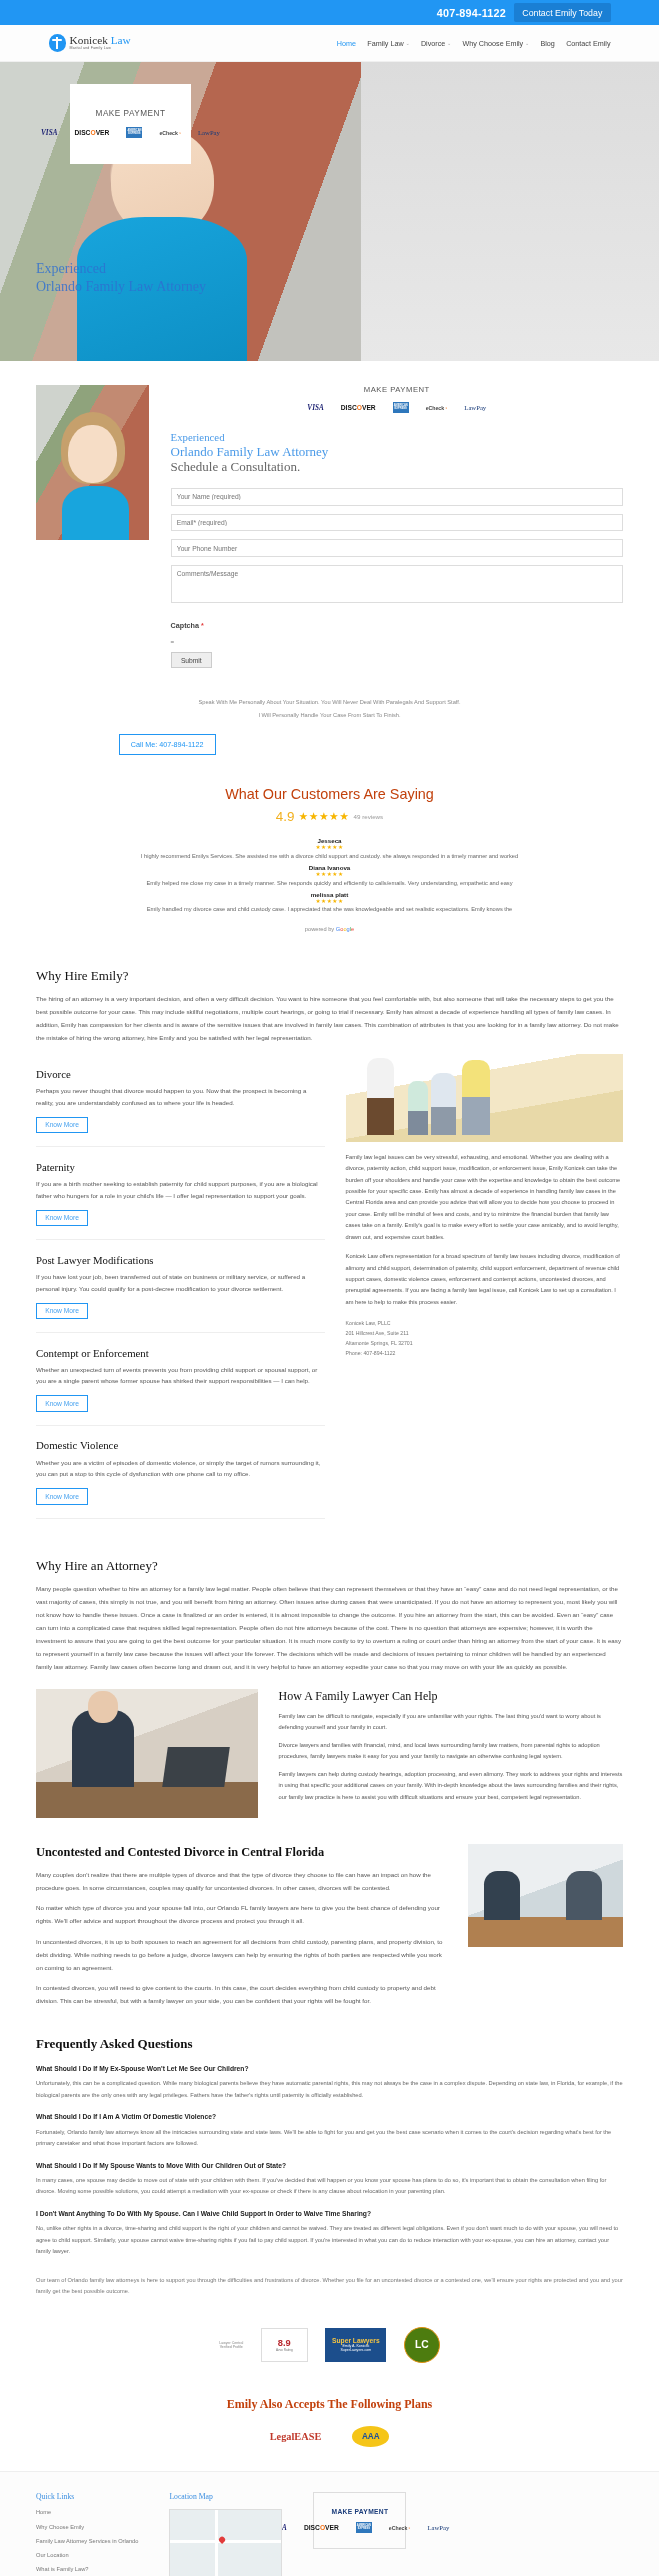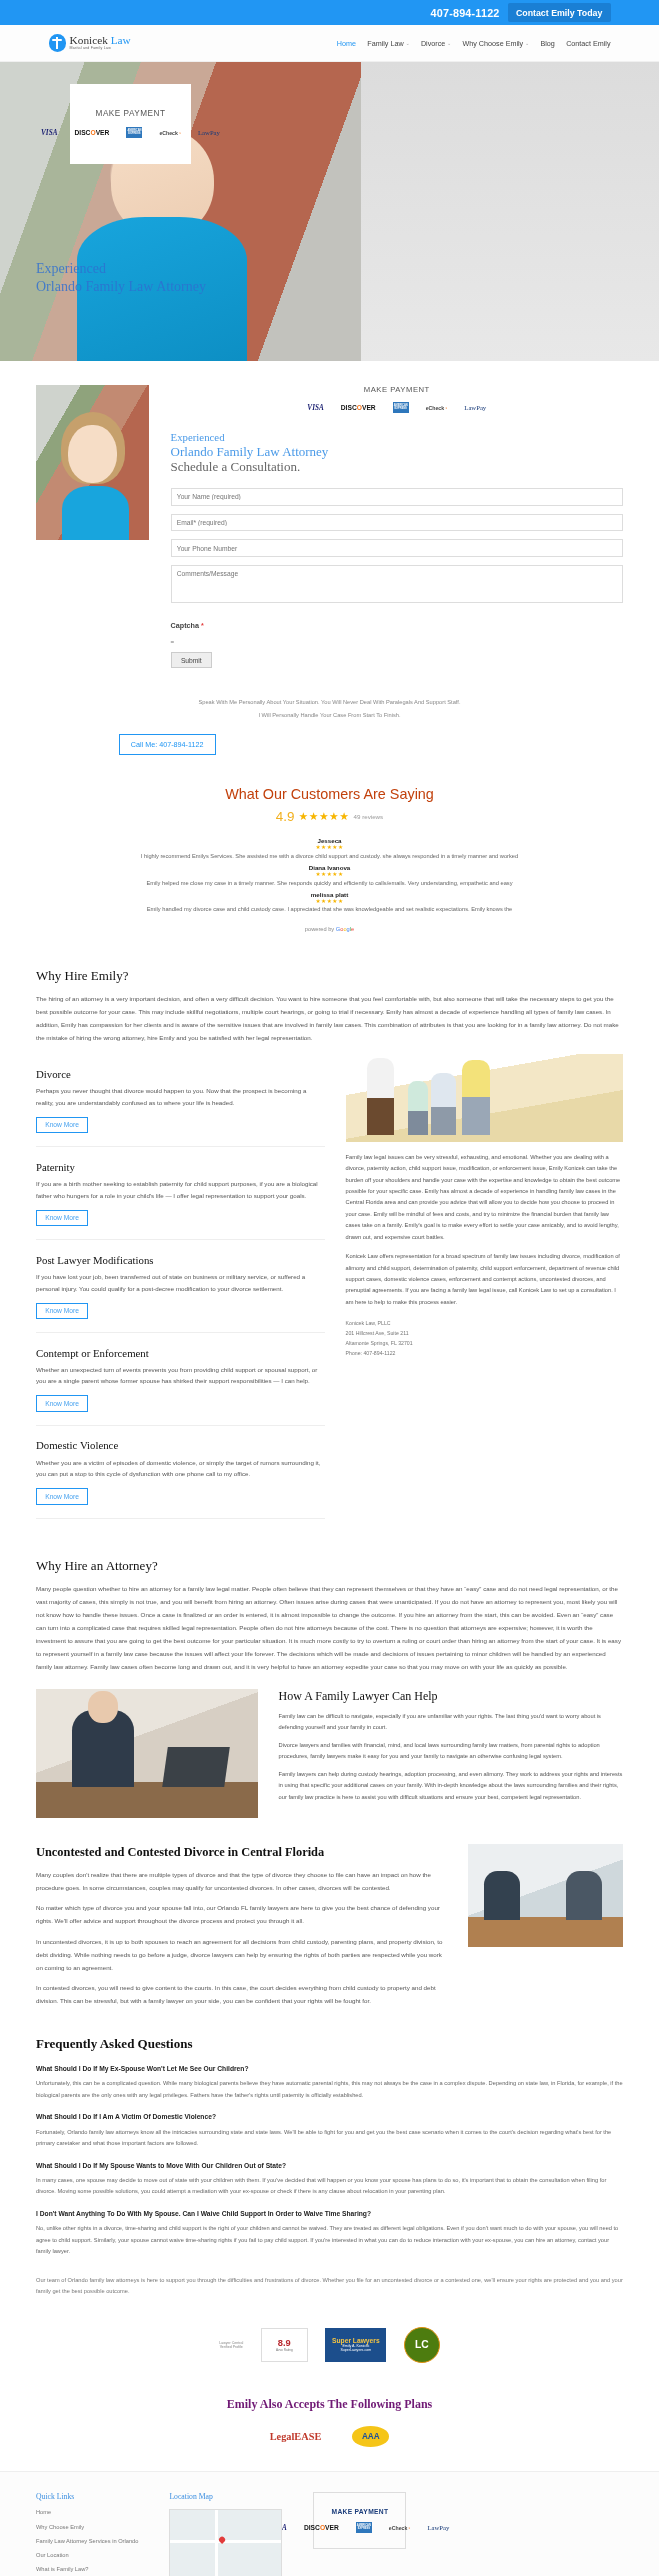--- a/index.html
+++ b/index.html
@@ -7,21 +7,21 @@
     width:659px; background:#ffffff;
     font-family:"Liberation Sans", sans-serif;
     color:#555; -webkit-font-smoothing:antialiased;
   }
   .wrap { width:562px; margin:0 auto; }
 
   
   .topbar { background:#2196f3; height:25px; display:flex; align-items:center; justify-content:flex-end; }
   .topbar-inner { width:562px; margin:0 auto; display:flex; align-items:center; justify-content:flex-end; gap:8.2px; }
   .top-phone { color:#fff; font-size:10.8px; font-weight:bold; letter-spacing:0.2px; }
-  .top-cta { background:#1a7fd4; color:#fff; font-size:8.8px; font-weight:bold; padding:3.1px 7.2px; border:0.5px solid #1a7fd4; border-radius:1.5px; cursor:pointer; }
+  .top-cta { background:#1a7fd4; color:#fff; font-size:8.8px; font-weight:normal; padding:3.1px 7.2px; border:0.5px solid #1a7fd4; border-radius:1.5px; cursor:pointer; }
 
   
   .navbar { background:#fdfdfd; height:37px; display:flex; align-items:center; border-bottom:0.5px solid #f0f0f0; }
   .navbar-inner { width:562px; margin:0 auto; display:flex; align-items:center; }
   .logo { display:flex; align-items:center; gap:3.6px; }
   .logo-mark { width:17.5px; height:17.5px; border-radius:50%; background:#2196f3; position:relative; }
   .logo-mark:after { content:""; position:absolute; left:7.7px; top:3.1px; width:1.5px; height:11.3px; background:#fff; }
   .logo-mark:before { content:""; position:absolute; left:3.6px; top:5.2px; width:10.3px; height:1.5px; background:#fff; border-radius:1px; }
   .logo-txt { line-height:1.05; }
   .logo-name { font-family:"Liberation Serif", serif; font-size:11.3px; color:#333; }
@@ -162,21 +162,21 @@
   .bdg-av .n { font-size:9.3px; color:#b8282e; font-weight:bold; }
   .bdg-av .t { font-size:3.1px; color:#777; }
   .bdg-sl { width:61px; height:34px; background:#1c4e8c; color:#fff; display:flex; flex-direction:column; align-items:center; justify-content:center; }
   .bdg-sl .a { font-size:6.7px; font-weight:bold; color:#f5c542; }
   .bdg-sl .b { font-size:3.6px; }
   .bdg-lead { width:36px; height:36px; border-radius:50%; background:#4d7c0f; color:#fff;
      display:flex; align-items:center; justify-content:center; font-size:10.3px; font-weight:bold; border:1.5px solid #e09010;}
 
   
   .plans { text-align:center; padding:13.4px 0 24px; }
-  .plans h2 { font-family:"Liberation Serif", serif; font-size:12px; color:#701a75; margin-bottom:14.4px; }
+  .plans h2 { font-family:"Liberation Serif", serif; font-size:12px; color:#c2410c; margin-bottom:14.4px; }
   .plans-row { display:flex; align-items:center; justify-content:center; gap:31px; }
   .plan-legal { font-family:"Liberation Serif", serif; font-size:10.3px; color:#c0392b; font-weight:bold; }
   .plan-aaa { width:37px; height:20.6px; background:#f5c518; border-radius:50%; display:flex; align-items:center; justify-content:center;
      font-size:8.2px; font-weight:bold; color:#1b4f9c; }
 
   
   .footer { background:#fcfcfc; border-top:0.5px solid #eee; padding:20.6px 36px 17.5px; display:flex; gap:31px; }
   .fcol h4 { font-family:"Liberation Serif", serif; font-size:7.7px; color:#3b8ee0; font-weight:normal; margin-bottom:8.2px; }
   .fcol a { display:block; font-size:5.7px; color:#777; margin-bottom:8.2px; text-decoration:none; cursor:pointer; }
   .fmap { width:113px; height:77px; background:#e8eef0; border:0.5px solid #ddd; position:relative; overflow:hidden; }

